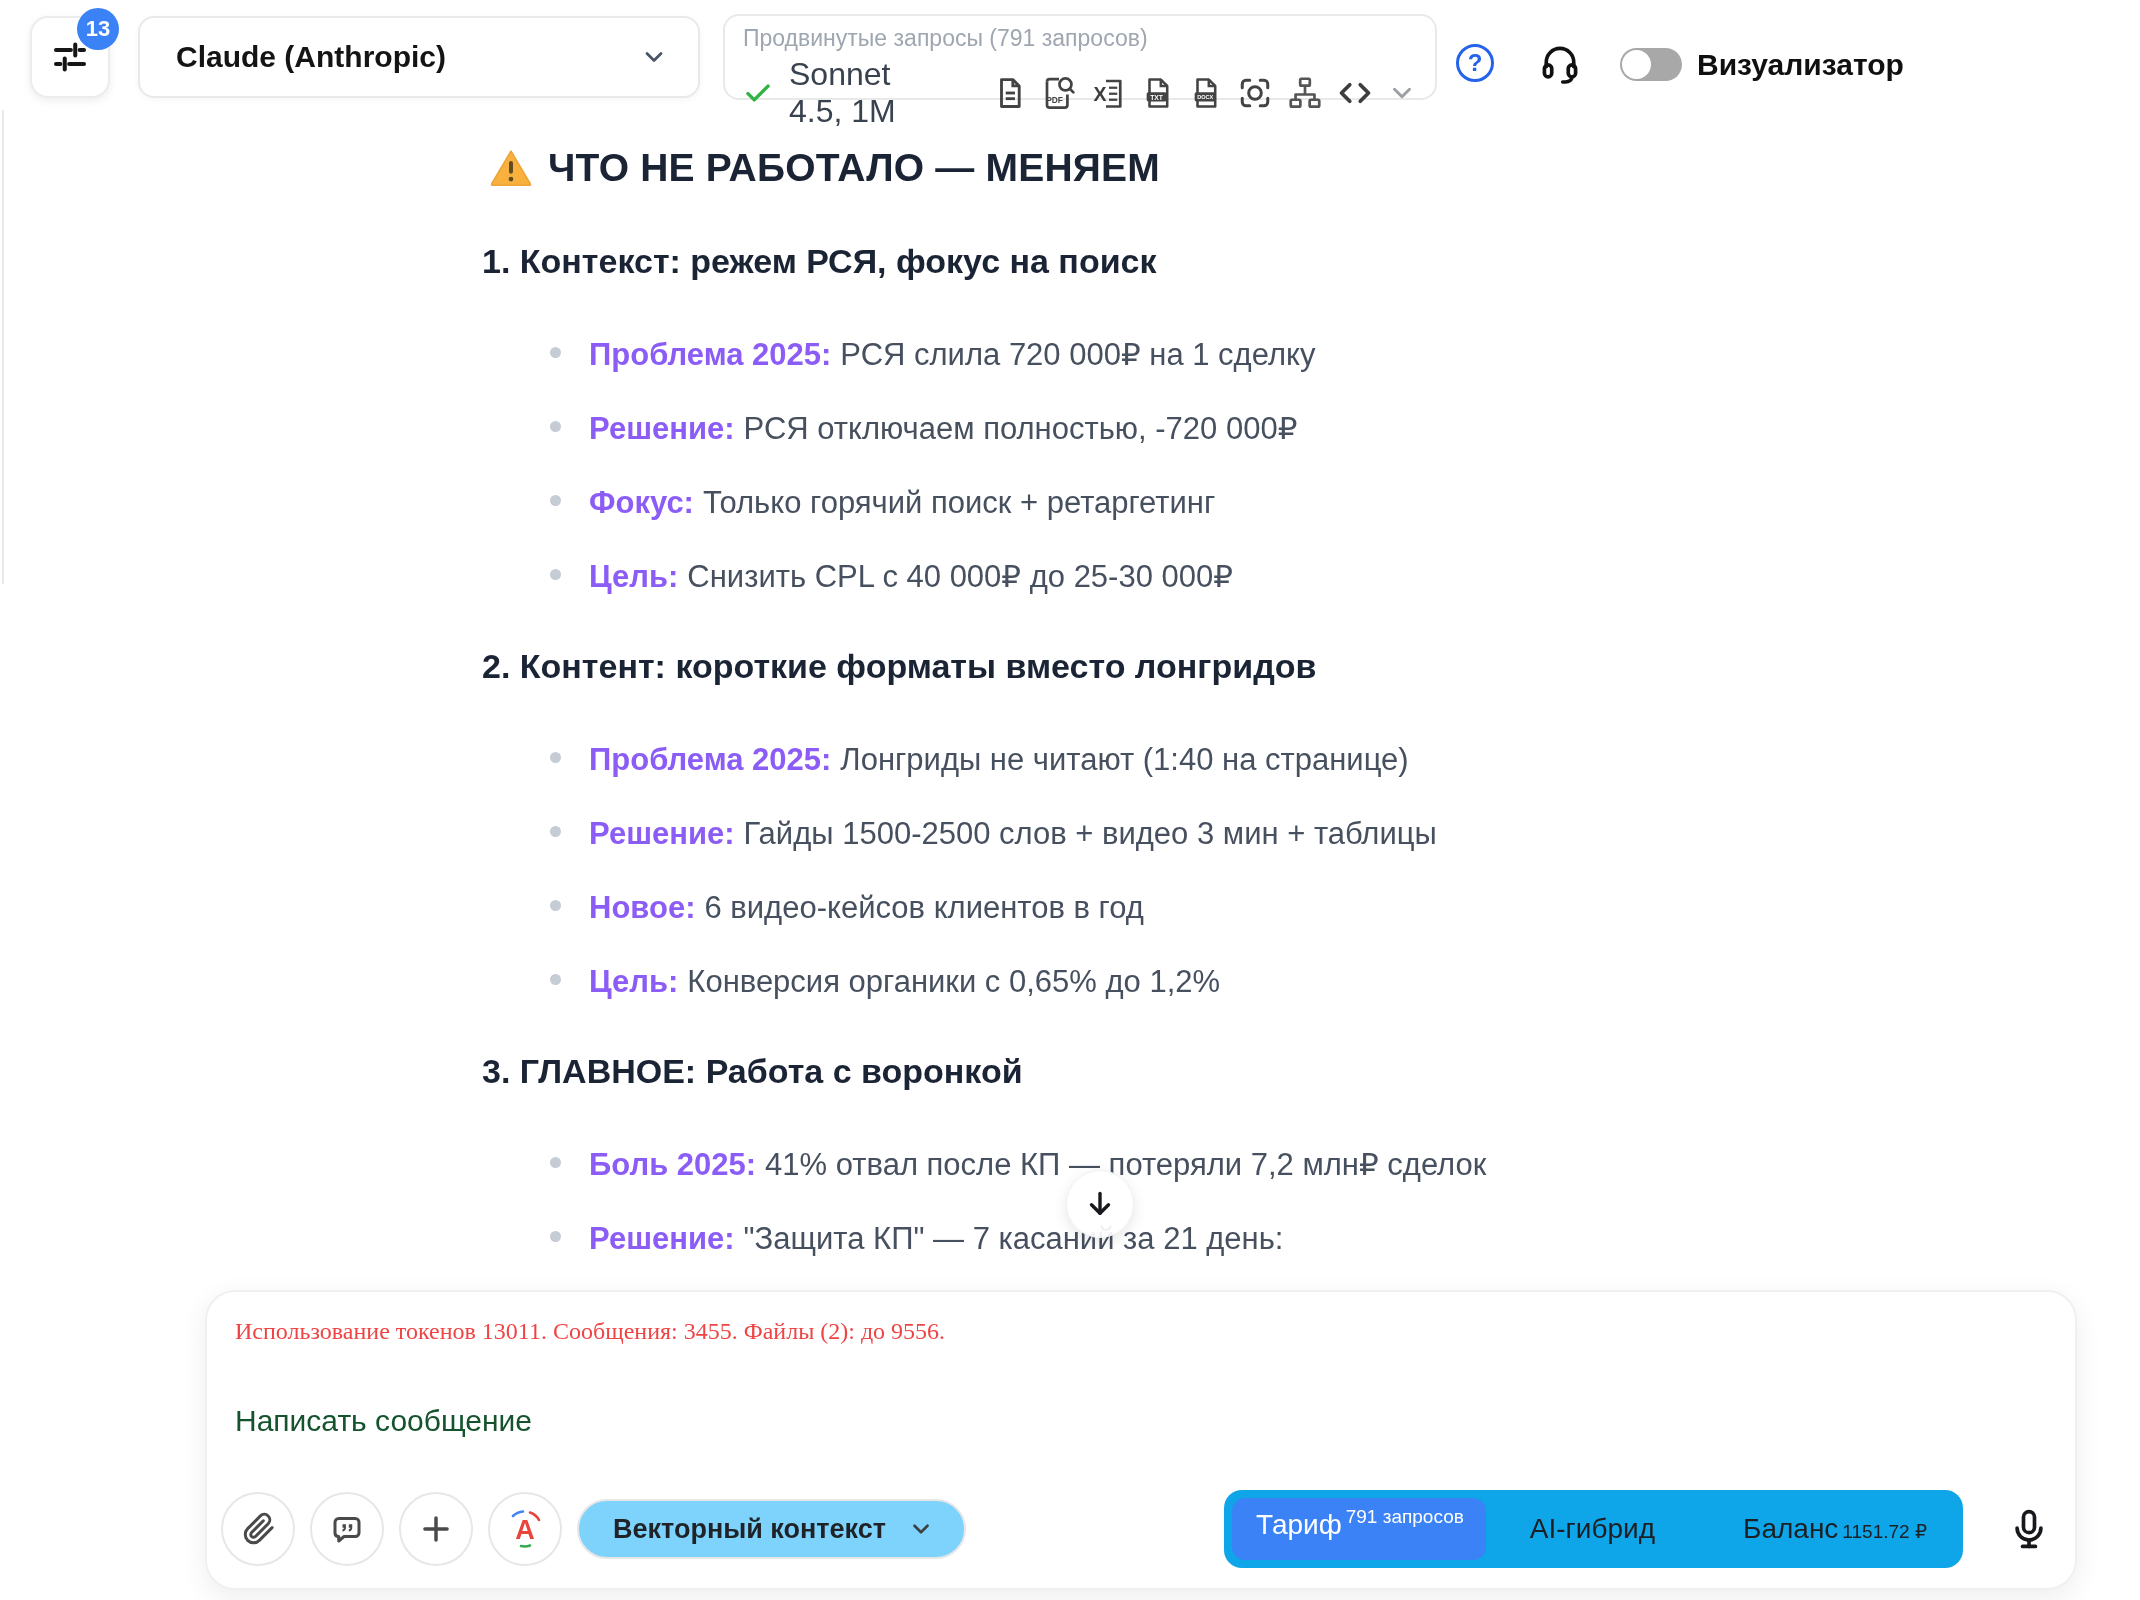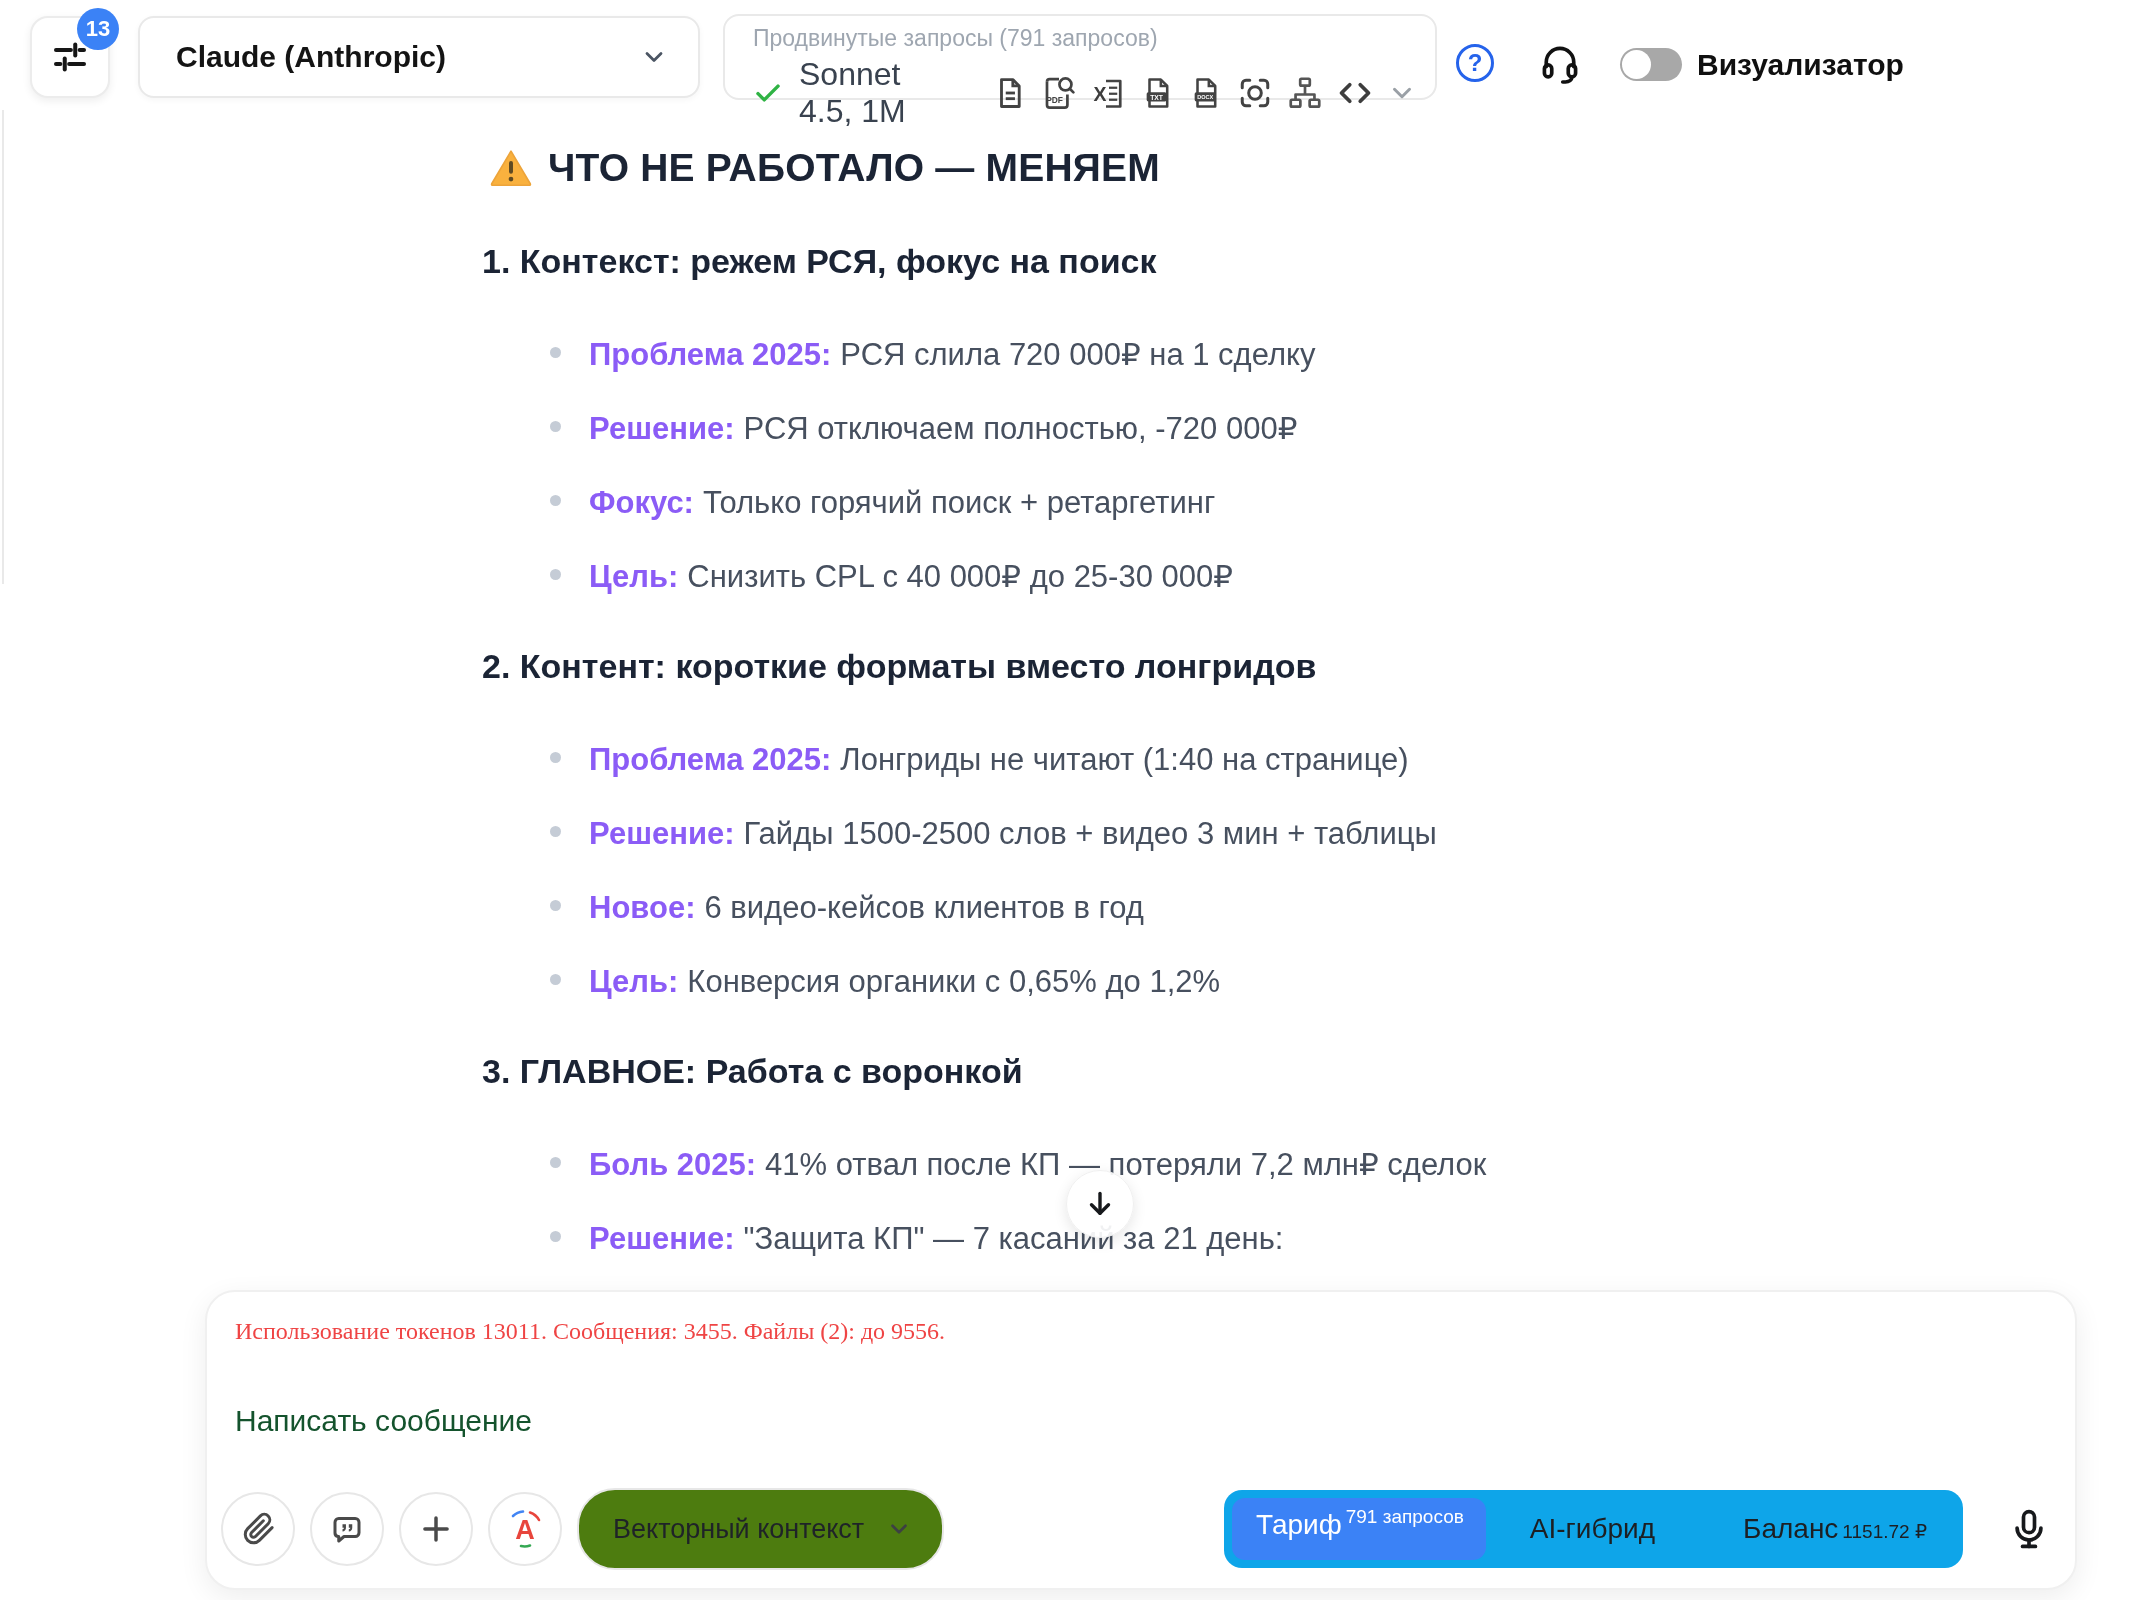--- a/index.html
+++ b/index.html
@@ -34,21 +34,21 @@
     position:absolute; left:138px; top:16px; width:562px; height:82px;
     background:#fff; border:2px solid #e9e9e9; border-radius:16px;
     box-shadow:0 2px 6px rgba(0,0,0,.04);
     display:flex; align-items:center; padding:0 30px 0 36px; cursor:pointer;
   }
   .model-select .label { font-size:30px; font-weight:bold; color:#141414; flex:1; }
 
   .advanced-box {
     position:absolute; left:723px; top:14px; width:714px; height:86px;
     background:#fff; border:2px solid #e9e9e9; border-radius:16px;
-    padding:8px 18px 8px 28px;
+    padding:8px 18px 8px 18px;
   }
   .advanced-title { font-size:23px; color:#9ea6b0; line-height:28px; }
   .advanced-row { display:flex; align-items:center; margin-top:4px; }
   .advanced-row .variant { font-size:32px; color:#39424f; margin-left:16px; }
   .fmt-icons { display:flex; align-items:center; gap:14px; margin-left:46px; }
   .fmt-icons .fmt { cursor:pointer; }
 
   .help-btn {
     position:absolute; left:1456px; top:44px; width:38px; height:38px;
     border:3px solid #2563eb; border-radius:50%;
@@ -97,22 +97,22 @@
   .message-input { position:absolute; left:28px; top:112px; right:40px; font-size:30px; color:#14532d; cursor:text; }
   .composer-toolbar {
     position:absolute; left:14px; right:24px; bottom:20px; height:78px;
     display:flex; align-items:center; gap:15px;
   }
   .circle-btn {
     width:74px; height:74px; border-radius:50%; background:#fff; border:2px solid #e7e7e7;
     display:flex; align-items:center; justify-content:center; cursor:pointer; flex:0 0 auto;
   }
   .context-pill {
-    height:82px; border:2px solid #e7e7e7; border-radius:38px; background:#4d7c0f;
-    display:flex; align-items:center; gap:22px; padding:0 30px 0 34px; cursor:pointer;
+    height:60px; border:2px solid #e7e7e7; border-radius:38px; background:#7dd3fc;
+    display:flex; align-items:center; gap:22px; padding:0 30px 0 34px; cursor:pointer;font-weight:bold;
   }
   .context-pill .label { font-size:27px; color:#1f2328; }
   .right-group { margin-left:auto; display:flex; align-items:center; }
   .plan-pill {
     background:#0ea5e9; border-radius:18px; height:78px;
     display:flex; align-items:center; padding:0 8px 0 8px;
   }
   .tariff-btn {
     background:#3b82f6; color:#fff; border-radius:13px; height:62px;
     display:flex; align-items:flex-start; padding:10px 22px 0 24px; cursor:pointer;

